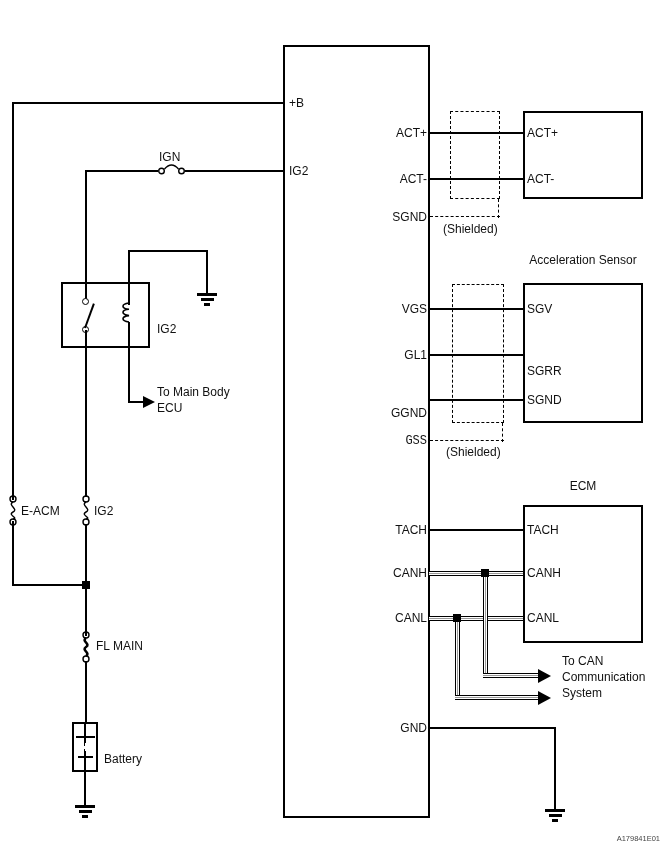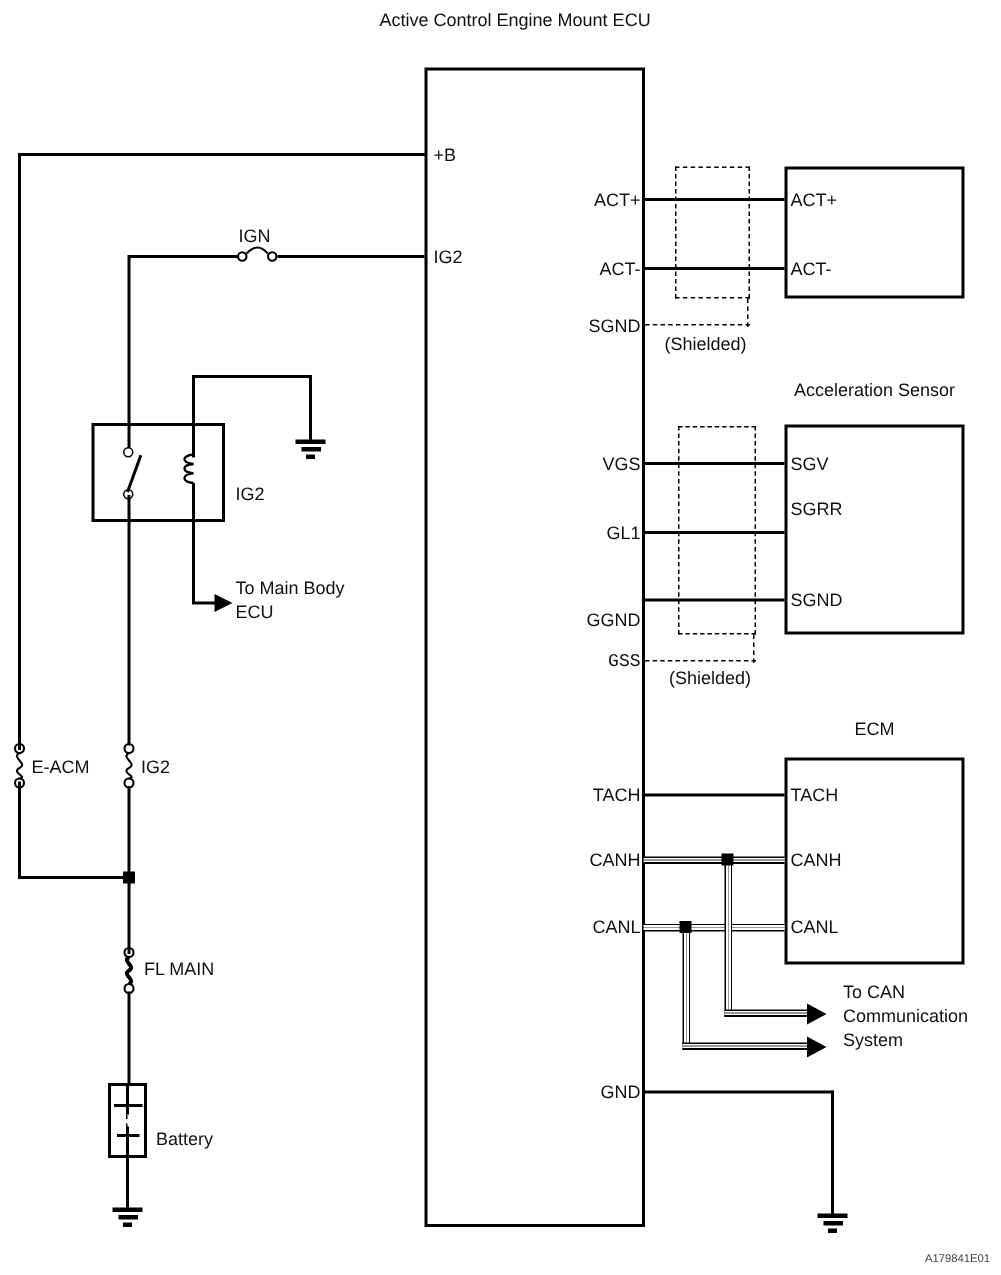--- a/index.html
+++ b/index.html
@@ -27,21 +27,20 @@
   .gnd .b3{position:absolute;left:7px;top:10px;width:6px;height:3px;background:#000;}
   .circ{position:absolute;width:7px;height:7px;border:1.5px solid #000;border-radius:50%;
         background:#fff;box-sizing:border-box;}
   svg{position:absolute;overflow:visible;}
 </style>
 </head>
 <body>
 
 <div id="canvas">
 
-  <div class="t" style="left:253px;top:6px;">Active Control Engine Mount ECU</div>
   <div class="t" style="left:523px;top:253px;width:120px;text-align:center;">Acceleration Sensor</div>
   <div class="t" style="left:523px;top:479px;width:120px;text-align:center;">ECM</div>
   <div class="t small" style="left:560px;top:834px;width:100px;text-align:right;">A179841E01</div>
 
   <div class="box" style="left:283px;top:45px;width:147px;height:773px;"></div>
   <div class="box" style="left:523px;top:111px;width:120px;height:88px;"></div>
   <div class="box" style="left:523px;top:283px;width:120px;height:140px;"></div>
   <div class="box" style="left:523px;top:505px;width:120px;height:138px;"></div>
   <div class="box" style="left:61px;top:282px;width:89px;height:66px;"></div>
   <div class="box" style="left:72px;top:722px;width:26px;height:50px;"></div>
@@ -62,21 +61,21 @@
   <div class="t pinR" style="top:406px;">GGND</div>
   <div class="t pinR" style="top:434px;font-family:Liberation Mono, monospace;">GSS</div>
   <div class="t pinR" style="top:523px;">TACH</div>
   <div class="t pinR" style="top:566px;">CANH</div>
   <div class="t pinR" style="top:611px;">CANL</div>
   <div class="t pinR" style="top:721px;">GND</div>
 
   <div class="t pinL" style="left:527px;top:126px;">ACT+</div>
   <div class="t pinL" style="left:527px;top:172px;">ACT-</div>
   <div class="t pinL" style="left:527px;top:302px;">SGV</div>
-  <div class="t pinL" style="left:527px;top:332px;">SGRR</div>
+  <div class="t pinL" style="left:527px;top:364px;">SGRR</div>
   <div class="t pinL" style="left:527px;top:393px;">SGND</div>
   <div class="t pinL" style="left:527px;top:523px;">TACH</div>
   <div class="t pinL" style="left:527px;top:566px;">CANH</div>
   <div class="t pinL" style="left:527px;top:611px;">CANL</div>
 
   <div class="hw" style="left:430px;top:132px;width:93px;"></div>
   <div class="hw" style="left:430px;top:178px;width:93px;"></div>
   <div class="dash-h" style="left:430px;top:216px;width:70px;"></div>
   <div class="t" style="left:443px;top:222px;">(Shielded)</div>
 

